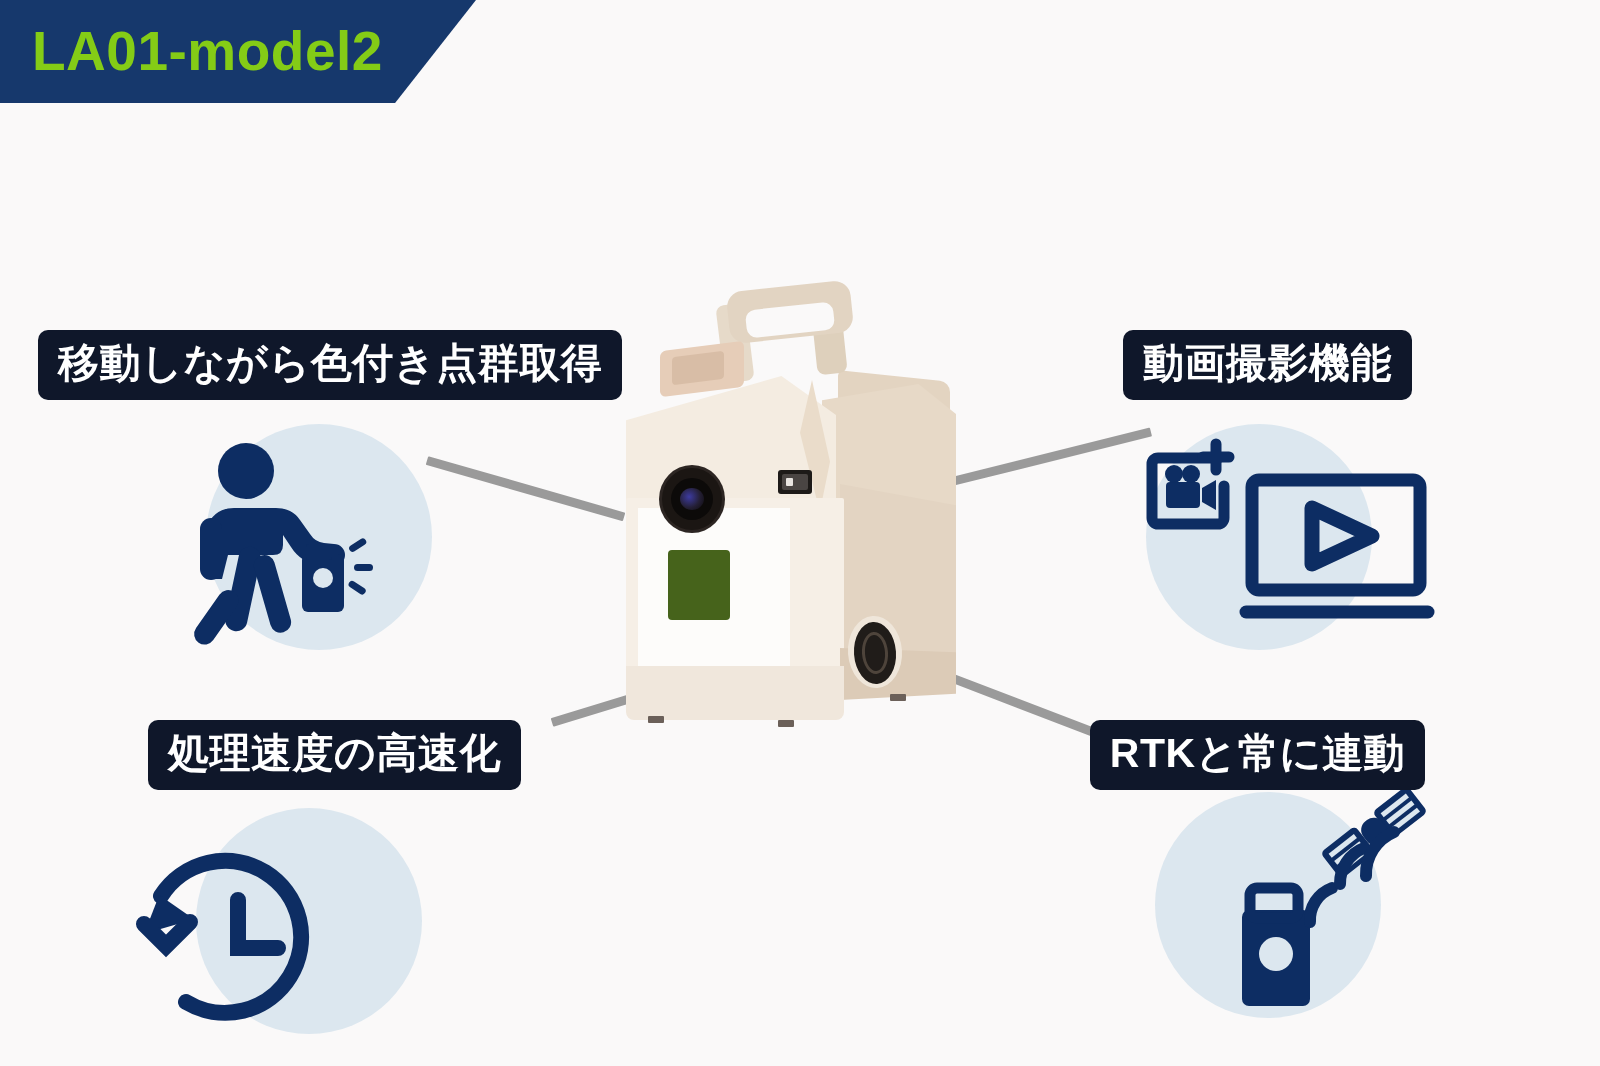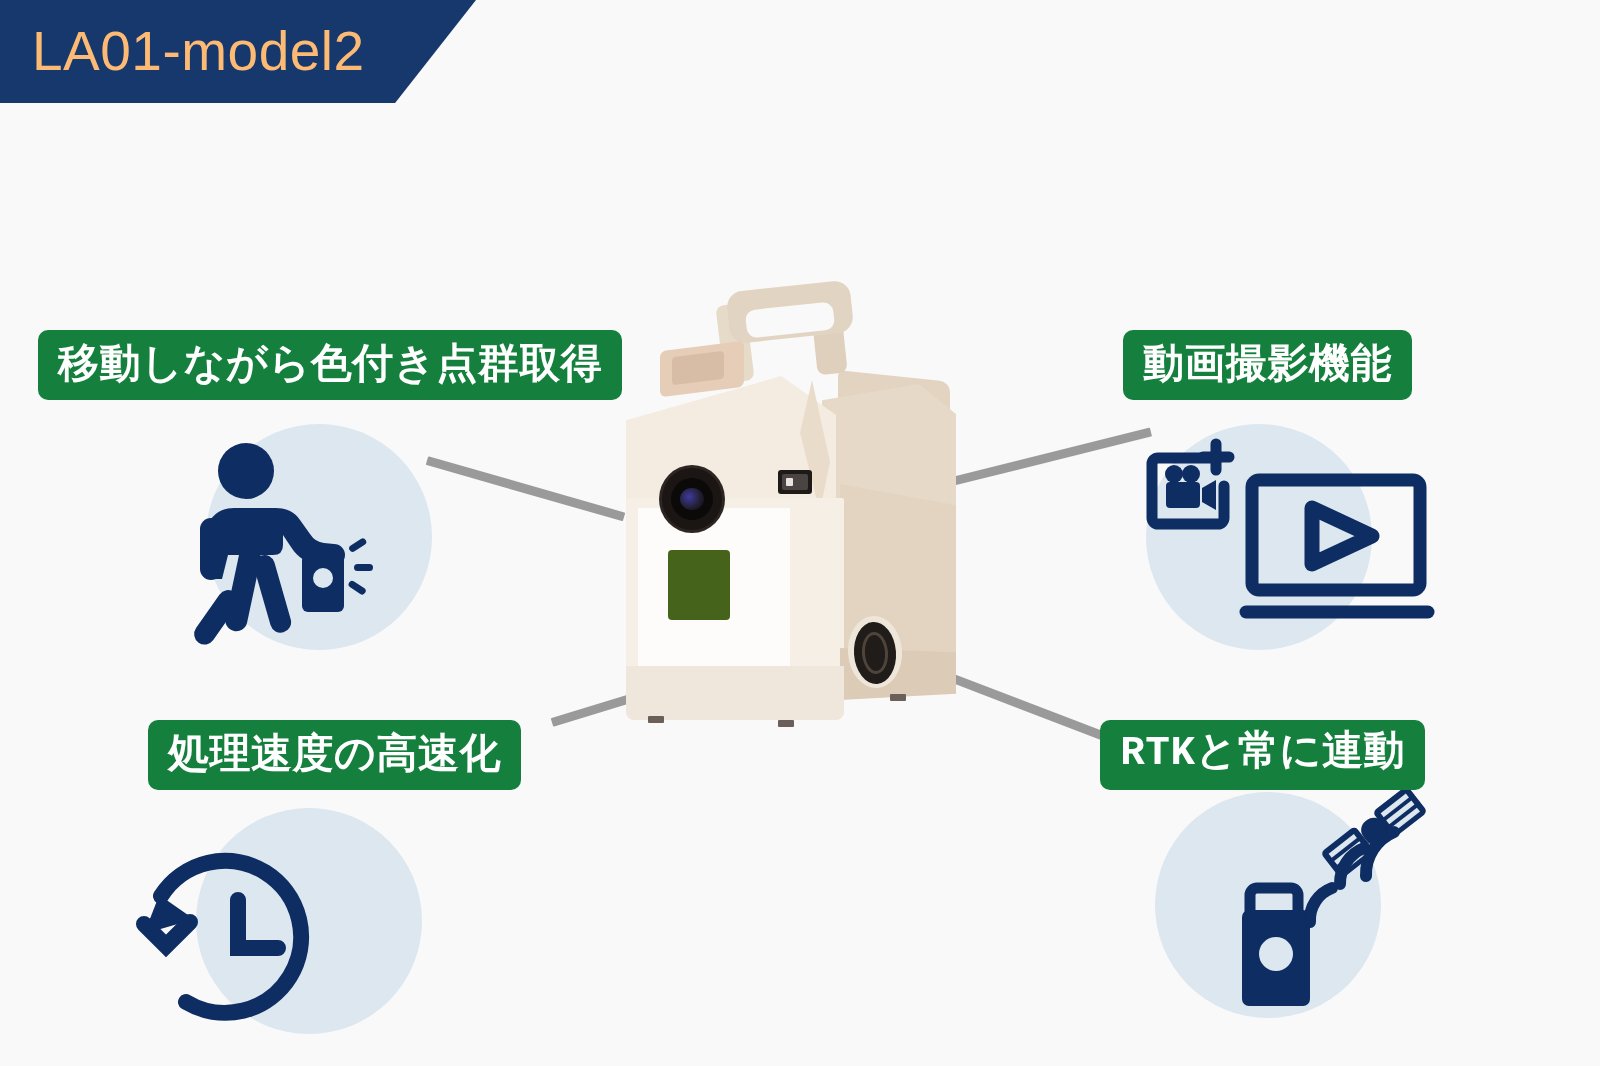--- a/index.html
+++ b/index.html
@@ -25,23 +25,23 @@
     top: 0;
     width: 476px;
     height: 103px;
     background: #16386c;
     -webkit-clip-path: polygon(0 0, 100% 0, 83% 100%, 0 100%);
     clip-path: polygon(0 0, 100% 0, 83% 100%, 0 100%);
     display: flex;
     align-items: center;
   }
   #model-ribbon .ribbon-text {
-    color: #fdba74;
+    color: #84cc16;
     font-size: 55px;
-    font-weight: normal;
+    font-weight: bold;
     letter-spacing: 0.5px;
     margin-left: 32px;
     line-height: 1;
     white-space: nowrap;
   }
 
   
   #headline {
     position: absolute;
     left: 0;
@@ -52,35 +52,35 @@
     font-size: 68px;
     font-weight: bold;
     letter-spacing: 1px;
     line-height: 1.1;
     white-space: nowrap;
   }
 
   
   .chip {
     position: absolute;
-    background: #15803d;
+    background: #0f172a;
     color: #ffffff;
     border-radius: 10px;
     font-size: 41px;
     font-weight: bold;
     letter-spacing: 0.5px;
     line-height: 1;
     padding: 13px 20px 16px 20px;
     white-space: nowrap;
     box-sizing: border-box;
   }
   #chip-topleft   { left: 38px;   top: 330px; }
   #chip-topright  { right: 188px; top: 330px; }
   #chip-bottomleft{ left: 148px;  top: 720px; }
-  #chip-bottomright{ right: 175px; top: 720px; font-family: Liberation Mono, monospace; }
+  #chip-bottomright{ right: 175px; top: 720px; }
 
   
   .icon-circle {
     position: absolute;
     border-radius: 50%;
     background: #dce7ef;
   }
   #circle-topleft    { left: 206px;  top: 424px; width: 226px; height: 226px; }
   #circle-topright   { left: 1146px; top: 424px; width: 226px; height: 226px; }
   #circle-bottomleft { left: 196px;  top: 808px; width: 226px; height: 226px; }

